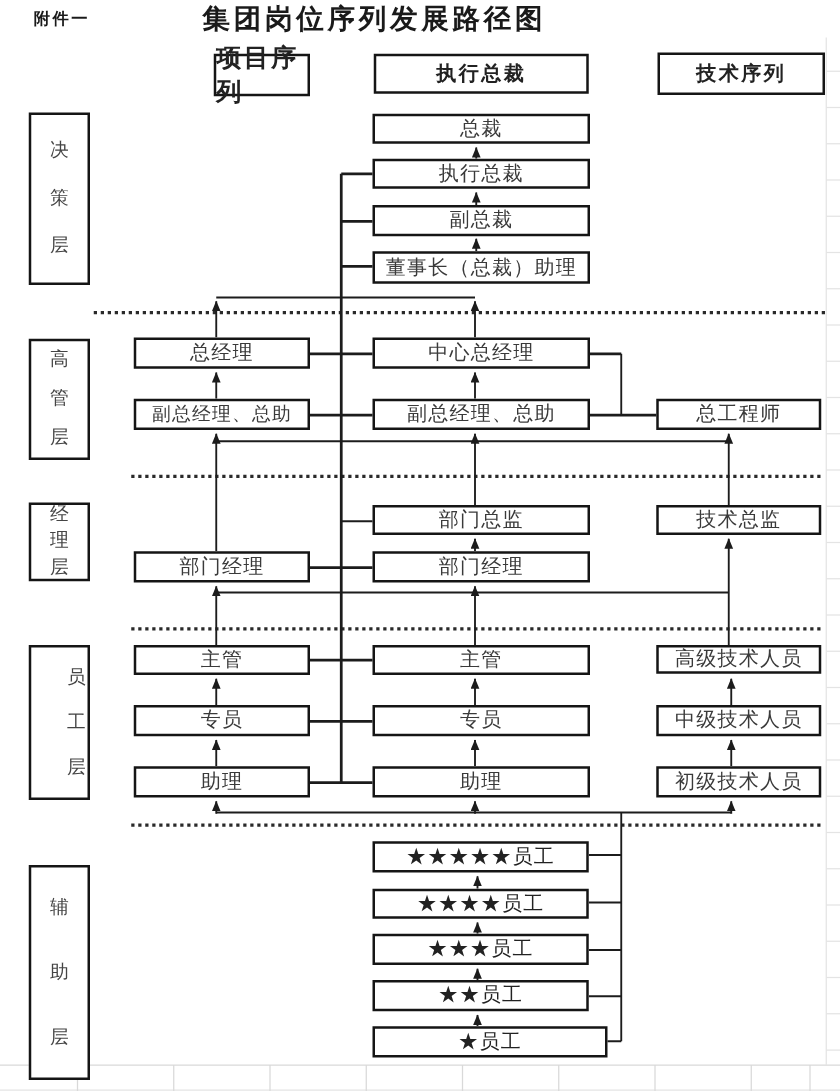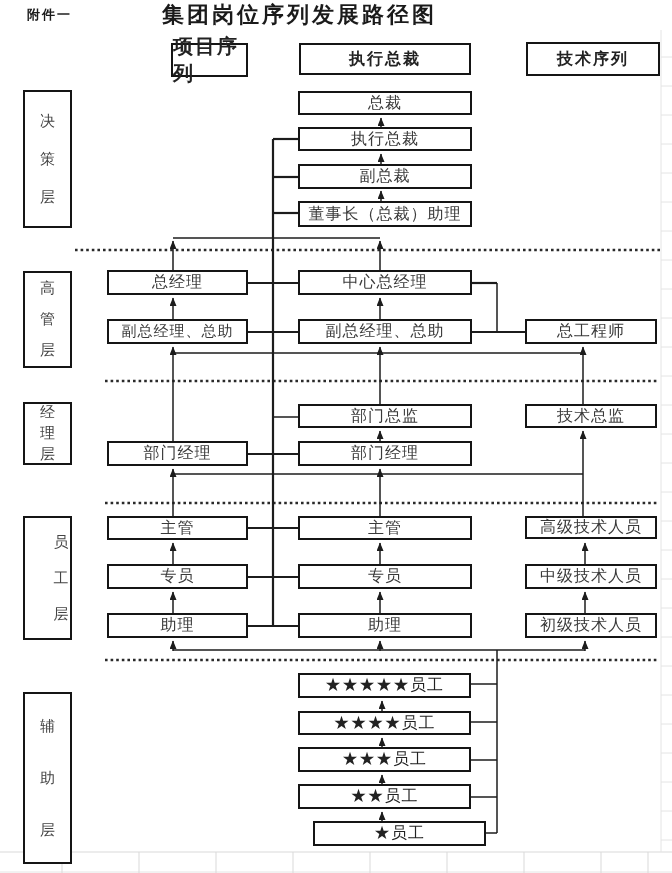--- a/index.html
+++ b/index.html
@@ -190,15 +190,15 @@
   <div class="abs nbox" style="left:298px;top:564px;width:174px;height:25px;">专员</div>
   <div class="abs nbox" style="left:525px;top:564px;width:132px;height:25px;">中级技术人员</div>
   <div class="abs nbox" style="left:107px;top:613px;width:141px;height:25px;">助理</div>
   <div class="abs nbox" style="left:298px;top:613px;width:174px;height:25px;">助理</div>
   <div class="abs nbox" style="left:525px;top:613px;width:132px;height:25px;">初级技术人员</div>
 
   <div class="abs nbox star" style="left:298px;top:673px;width:173px;height:25px;">★★★★★员工</div>
   <div class="abs nbox star" style="left:298px;top:711px;width:173px;height:24px;">★★★★员工</div>
   <div class="abs nbox star" style="left:298px;top:747px;width:173px;height:25px;">★★★员工</div>
   <div class="abs nbox star" style="left:298px;top:784px;width:173px;height:25px;">★★员工</div>
-  <div class="abs nbox star" style="left:313px;top:821px;width:173px;height:25px;">★员工</div>
+  <div class="abs nbox star" style="left:298px;top:821px;width:188px;height:25px;">★员工</div>
 
 </div>
 
 </body></html>

